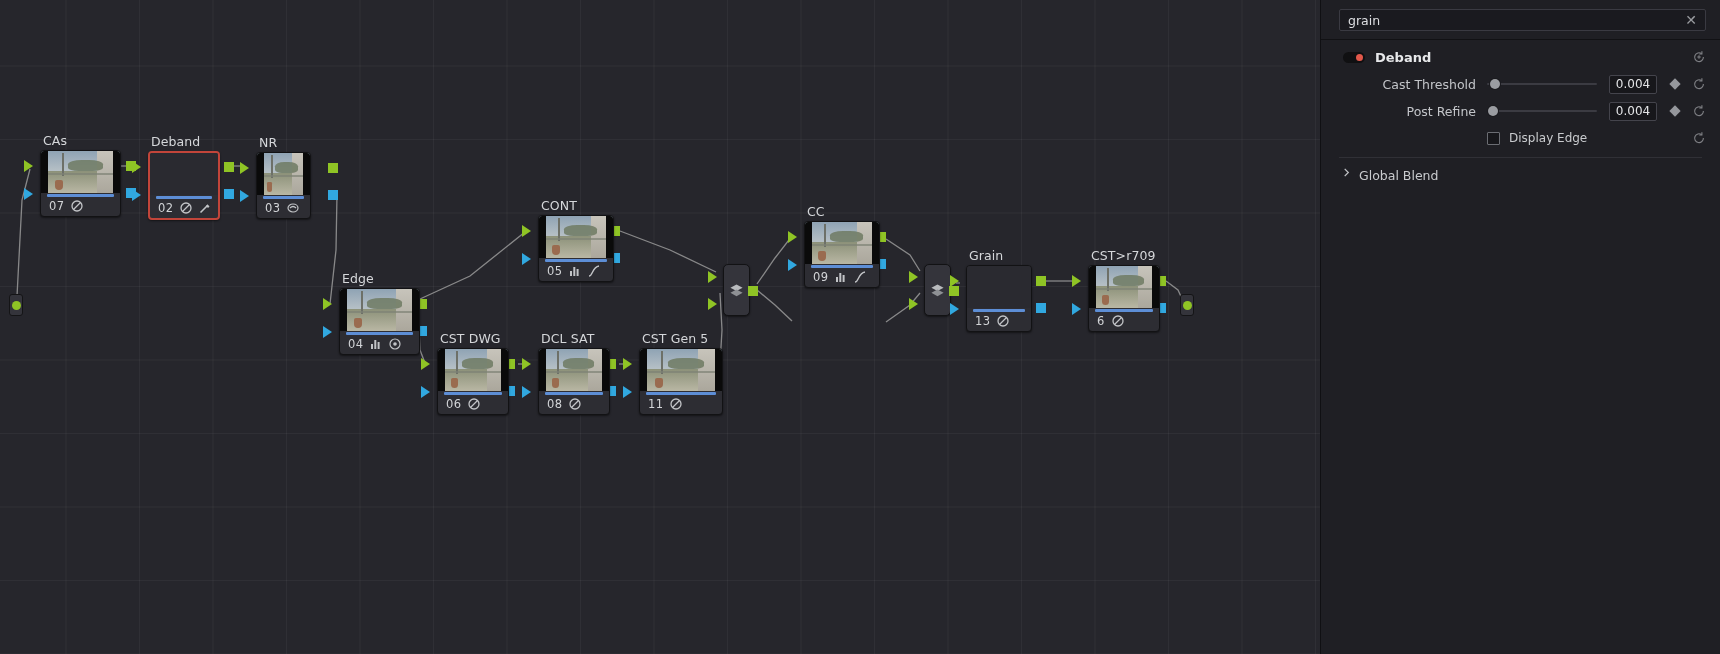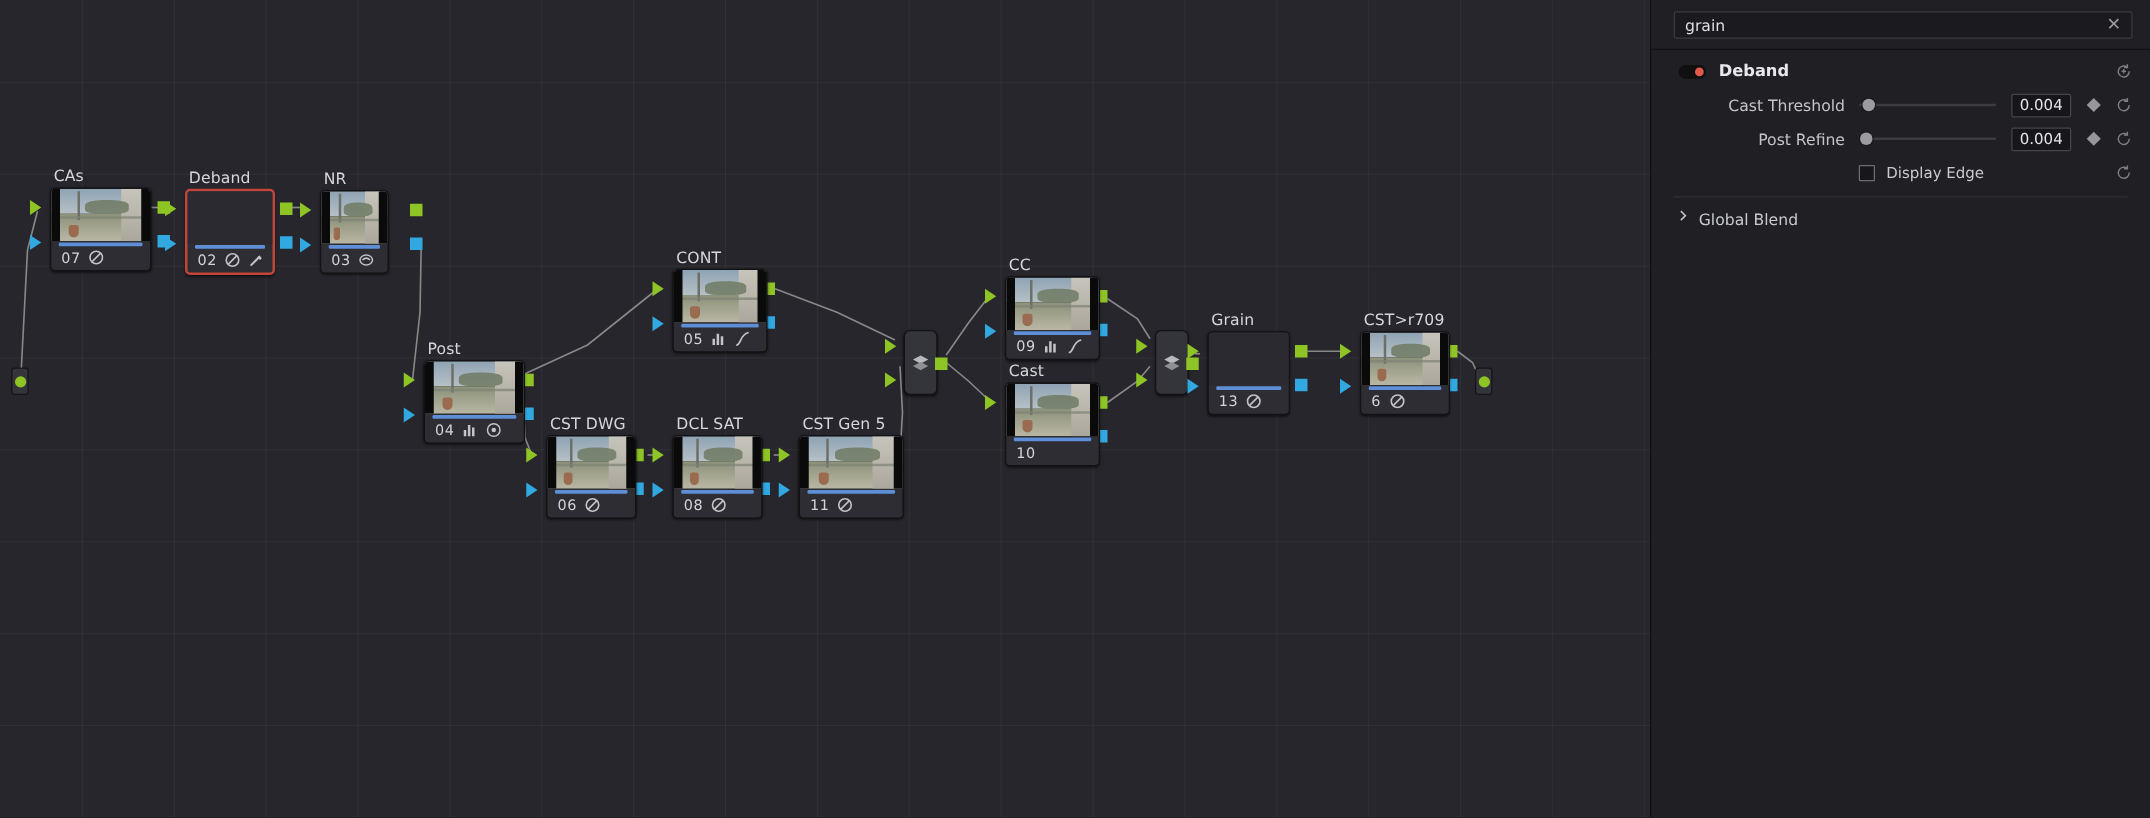--- a/index.html
+++ b/index.html
@@ -321,21 +321,21 @@
               <svg viewBox="0 0 12 12">
                 <ellipse cx="6" cy="6" rx="5" ry="4" fill="none" stroke="#cfd1d4" stroke-width="1.2"></ellipse>
                 <path d="M3 6 q3 -3 6 0" fill="none" stroke="#cfd1d4" stroke-width="1.2"></path>
               </svg>
             </span>
         </div>
       </div>
     </div>
 
     <div class="node" style="left:339px; top:288px; width:81px;">
-      <div class="node-title">Post</div>
+      <div class="node-title">Edge</div>
       <div class="port port-in" style="left:-16px; top:10px;"></div>
       <div class="port port-in key" style="left:-16px; top:38px;"></div>
       <div class="port port-out" style="left:78px; top:11px;"></div>
       <div class="port port-out key" style="left:78px; top:38px;"></div>
       <div class="node-box">
         <div class="node-thumb">
           <div class="letterbox-l"></div>
             <div class="letterbox-r"></div>
           <div class="thumb-img">
               <div class="thumb-sky"></div>
@@ -547,45 +547,20 @@
             </span>
           <span class="node-ic">
               <svg viewBox="0 0 12 12">
                 <path d="M1 11 C5 11 4 2 11 1" fill="none" stroke="#cfd1d4" stroke-width="1.4"></path>
               </svg>
             </span>
         </div>
       </div>
     </div>
 
-    <div class="node" style="left:804px; top:306px; width:76px;">
-      <div class="node-title">Cast</div>
-      <div class="port port-in" style="left:-16px; top:10px;"></div>
-      <div class="port port-out" style="left:72px; top:11px;"></div>
-      <div class="port port-out key" style="left:72px; top:38px;"></div>
-      <div class="node-box">
-        <div class="node-thumb">
-          <div class="letterbox-l"></div>
-            <div class="letterbox-r"></div>
-          <div class="thumb-img">
-              <div class="thumb-sky"></div>
-              <div class="thumb-ground"></div>
-            <div class="thumb-wall"></div>
-              <div class="thumb-pole"></div>
-            <div class="thumb-tree"></div>
-              <div class="thumb-bar"></div>
-              <div class="thumb-pot"></div>
-            </div>
-        </div>
-        <div class="node-underline"></div>
-        <div class="node-label">
-          <span class="node-num">10</span>
-        </div>
-      </div>
-    </div>
 
     <div class="mixer" style="left:924px; top:264px;">
       <div class="port port-in" style="left:-16px; top:6px;"></div>
       <div class="port port-in" style="left:-16px; top:33px;"></div>
       <div class="port port-out" style="left:24px; top:21px;"></div>
       <svg viewBox="0 0 16 16">
         <path d="M8 1.5 L14.5 5 L8 8.5 L1.5 5 Z" fill="#b8babd"></path>
         <path d="M8 7 L14.5 10.5 L8 14 L1.5 10.5 Z" fill="#8e9094"></path>
       </svg>
     </div>

